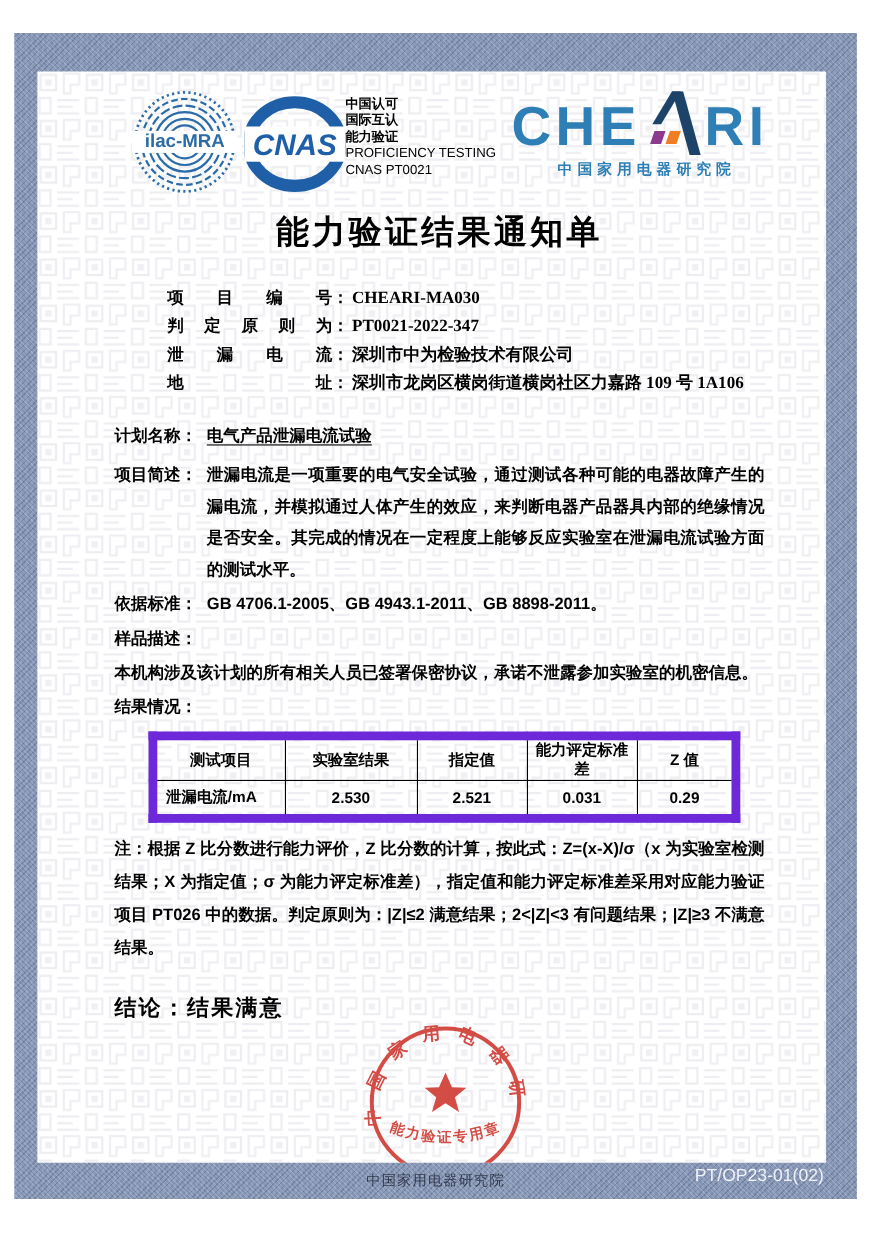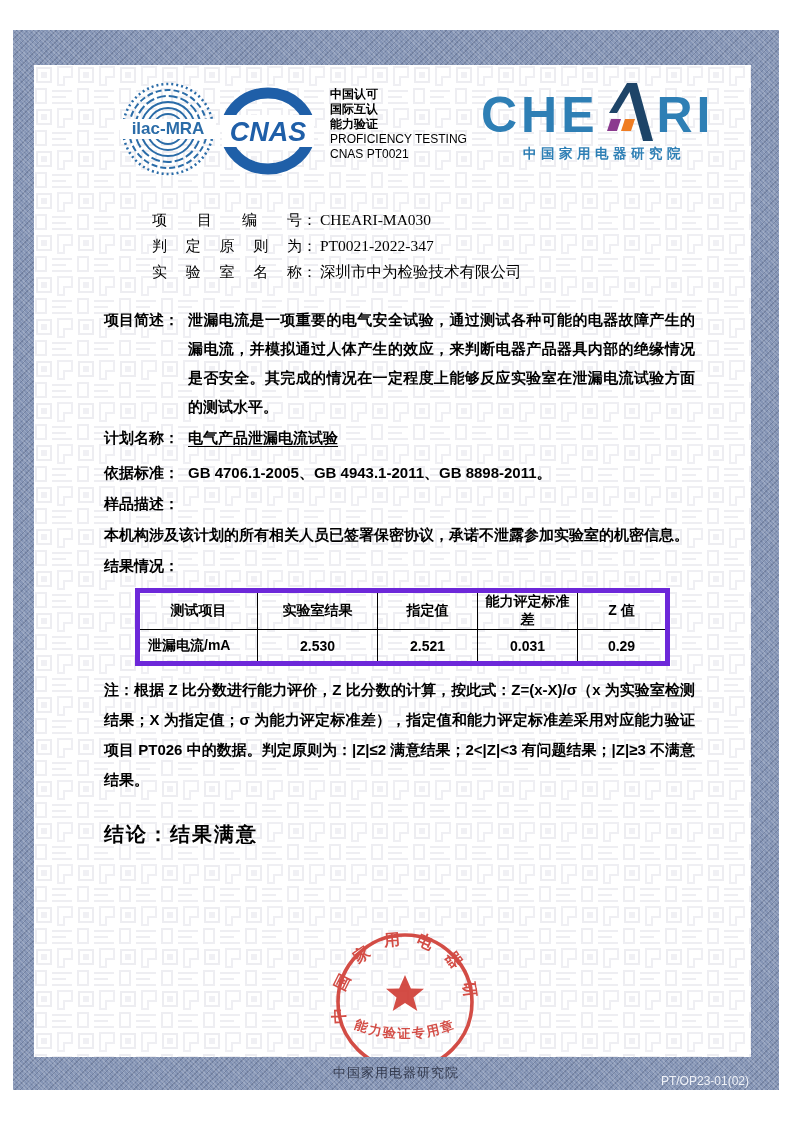--- a/index.html
+++ b/index.html
@@ -16,69 +16,69 @@
       repeating-linear-gradient(90deg, rgba(255,255,255,.07) 0 2px, transparent 2px 5px);
   }
   .frame-footer {
     position:absolute; left:0; bottom:0; width:100%; height:33px;
   }
   .frame-footer .ff-center {
     position:absolute; left:0; top:7px; width:100%; text-align:center;
     font-size:13px; color:rgba(32,36,54,.82); letter-spacing:1px;
   }
   .frame-footer .ff-right {
-    position:absolute; right:30px; top:17px; font-size:12px; color:#eef1f7;
+    position:absolute; right:30px; top:4px; font-size:16px; color:#eef1f7;
   }
 
   
   .page {
     position:absolute; left:21px; top:35px; width:717px; height:992px;
     background:#ffffff; overflow:hidden;
   }
   .wm { position:absolute; inset:0; width:100%; height:100%; pointer-events:none; }
 
   .content { position:relative; height:100%; padding:14px 56px 0 70px; color:#000; }
 
   
   .logos { display:flex; align-items:flex-start; margin-left:16px; height:102px; }
   .ilac { width:96px; height:100px; flex:0 0 auto; }
   .cnas { width:92px; height:92px; flex:0 0 auto; margin-left:6px; margin-top:6px; }
-  .accred-text { margin-left:16px; margin-top:8px; line-height:15px; white-space:nowrap; }
+  .accred-text { margin-left:0; margin-top:8px; line-height:15px; white-space:nowrap; }
   .accred-text .cn { font-size:12px; font-weight:bold; font-family:"Liberation Serif", serif; }
   .accred-text .en { font-size:12px; }
   .cheari { margin-left:14px; margin-top:6px; }
   .cheari-row { display:flex; align-items:flex-end; height:56px; }
   .cheari-letter { font-size:50px; font-weight:bold; color:#2e7fb5; line-height:52px; letter-spacing:4px; }
   .cheari-a { width:52px; height:58px; margin:0 2px 0 4px; }
   .cheari-caption { margin-top:4px; font-size:13.5px; font-weight:bold; color:#2e7fb5; letter-spacing:4.5px; padding-left:42px; white-space:nowrap; }
 
   .doc-title { margin-top:10px; text-align:center; font-size:30px; font-weight:bold; letter-spacing:3px; }
 
   
   .fields { margin:26px 0 0 16px; }
-  .field-row { font-size:15px; font-weight:normal; line-height:26px;padding-left:32px; }
+  .field-row { font-size:15px; font-weight:bold; line-height:26px;padding-left:32px; }
   .field-label { display:inline-block; width:150px; text-align:justify; text-align-last:justify; vertical-align:top; }
   .field-colon { display:inline-block; width:18px; }
   .field-value { font-family:"Liberation Serif", serif; font-size:15.5px; }
 
   
   .sections { margin-top:20px; font-size:15px; font-weight:bold; }
   .section { display:flex; line-height:29px; margin-bottom:2px; }
   .section-label { flex:0 0 84px; white-space:nowrap; }
   .section-text { flex:1; text-align:justify; }
   .section.gap { margin-bottom:6px; }
   .u { text-decoration:underline; text-underline-offset:3px; }
   .results-heading { line-height:29px; }
 
   
   table.results { border-collapse:collapse; margin:8px 0 0 31px; table-layout:fixed; }
   table.results th, table.results td {
     border:1px solid #000; font-size:14px; font-weight:bold; text-align:center; height:34px; padding:0 4px;
   }
-  table.results { border:5px solid #6d28d9; }
+  table.results { border:8px solid #6d28d9; }
   table.results td.left { text-align:left; padding-left:8px; }
   .c1{width:120px}.c2{width:120px}.c3{width:100px}.c4{width:100px}.c5{width:90px}
 
   .note { margin-top:9px; font-size:15px; font-weight:bold; line-height:30px; text-align:justify; }
 
   .conclusion { margin-top:26px; font-size:20px; font-weight:bold; letter-spacing:2px; }
 
   
   .stamp { position:absolute; left:296px; top:862px; width:150px; height:150px; opacity:.9; }
 </style>
@@ -140,41 +140,45 @@
                 <polygon points="24,0 32,0 14,30 6,30" fill="#1d4468"></polygon>
                 <polygon points="8,36 18,36 14,48 4,48" fill="#8b3a8f"></polygon>
                 <polygon points="22,36 32,36 28,48 18,48" fill="#ef7d23"></polygon>
               </svg>
               <span class="cheari-letter">RI</span>
             </div>
             <div class="cheari-caption">中国家用电器研究院</div>
           </div>
         </div>
 
+        <div class="doc-title">能力验证结果通知单</div>
 
         <div class="fields">
           <div class="field-row">
             <span class="field-label">项目编号</span><span class="field-colon">：</span><span class="field-value">CHEARI-MA030</span>
           </div>
           <div class="field-row">
             <span class="field-label">判定原则为</span><span class="field-colon">：</span><span class="field-value">PT0021-2022-347</span>
           </div>
           <div class="field-row">
-            <span class="field-label">实验室名称</span><span class="field-colon">：</span><span class="field-value">深圳市中为检验技术有限公司</span>
+            <span class="field-label">泄漏电流</span><span class="field-colon">：</span><span class="field-value">深圳市中为检验技术有限公司</span>
+          </div>
+          <div class="field-row">
+            <span class="field-label">地址</span><span class="field-colon">：</span><span class="field-value">深圳市龙岗区横岗街道横岗社区力嘉路 109 号 1A106</span>
           </div>
         </div>
 
         <div class="sections">
-          <div class="section">
-            <span class="section-label">项目简述：</span>
-            <span class="section-text">泄漏电流是一项重要的电气安全试验，通过测试各种可能的电器故障产生的漏电流，并模拟通过人体产生的效应，来判断电器产品器具内部的绝缘情况是否安全。其完成的情况在一定程度上能够反应实验室在泄漏电流试验方面的测试水平。</span>
-          </div>
           <div class="section gap">
             <span class="section-label">计划名称：</span>
             <span class="section-text"><span class="u">电气产品泄漏电流试验</span></span>
+          </div>
+          <div class="section">
+            <span class="section-label">项目简述：</span>
+            <span class="section-text">泄漏电流是一项重要的电气安全试验，通过测试各种可能的电器故障产生的漏电流，并模拟通过人体产生的效应，来判断电器产品器具内部的绝缘情况是否安全。其完成的情况在一定程度上能够反应实验室在泄漏电流试验方面的测试水平。</span>
           </div>
           <div class="section">
             <span class="section-label">依据标准：</span>
             <span class="section-text">GB 4706.1-2005、GB 4943.1-2011、GB 8898-2011。</span>
           </div>
           <div class="section">
             <span class="section-label">样品描述：</span>
           </div>
           <div class="section">
             <span class="section-text">本机构涉及该计划的所有相关人员已签署保密协议，承诺不泄露参加实验室的机密信息。</span>

